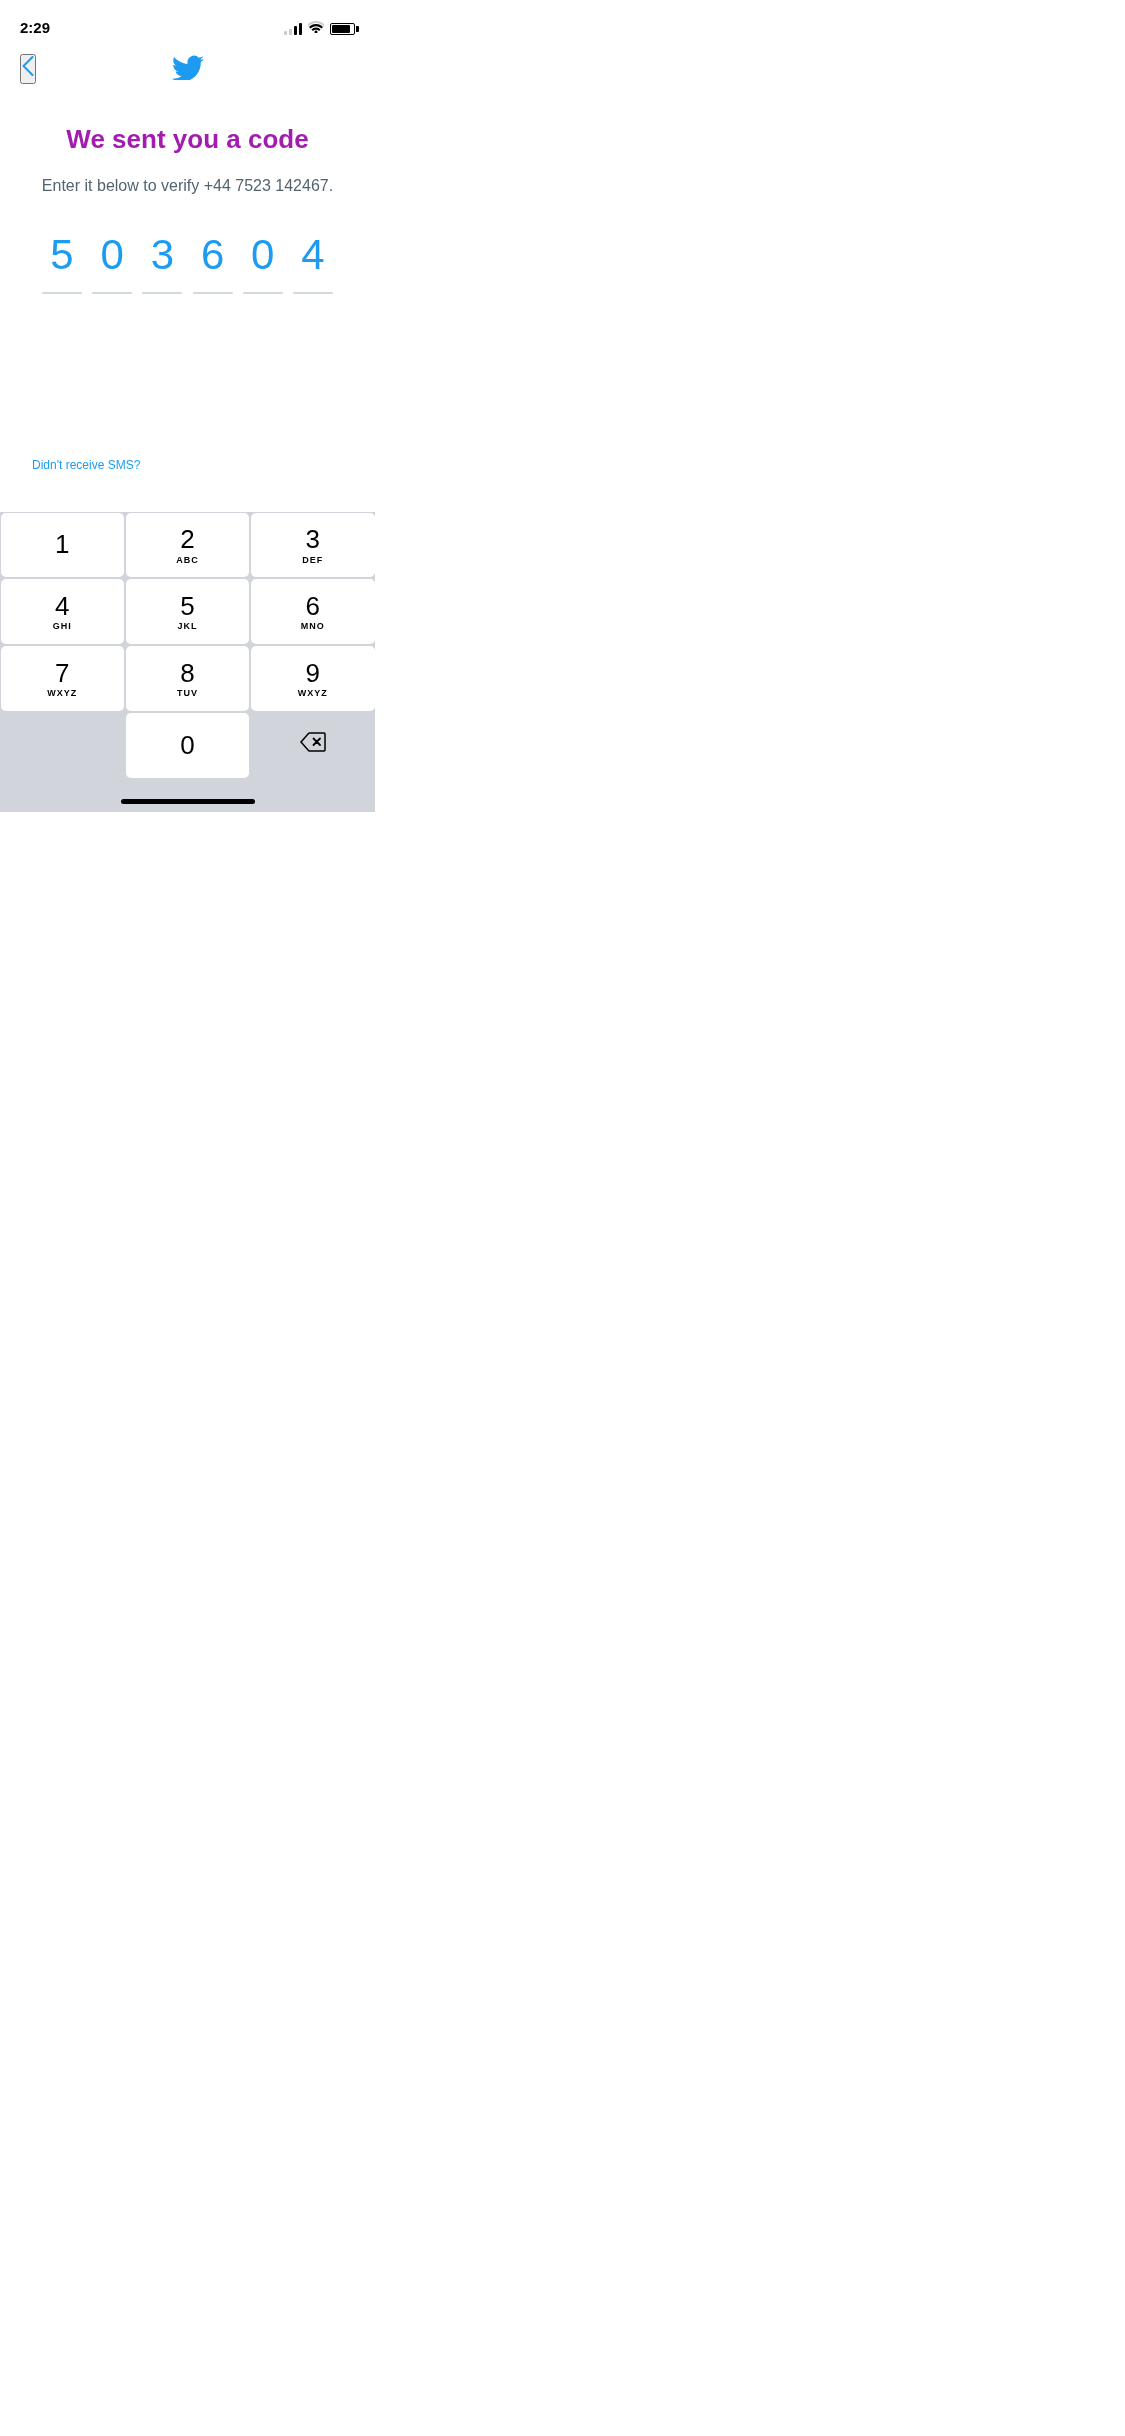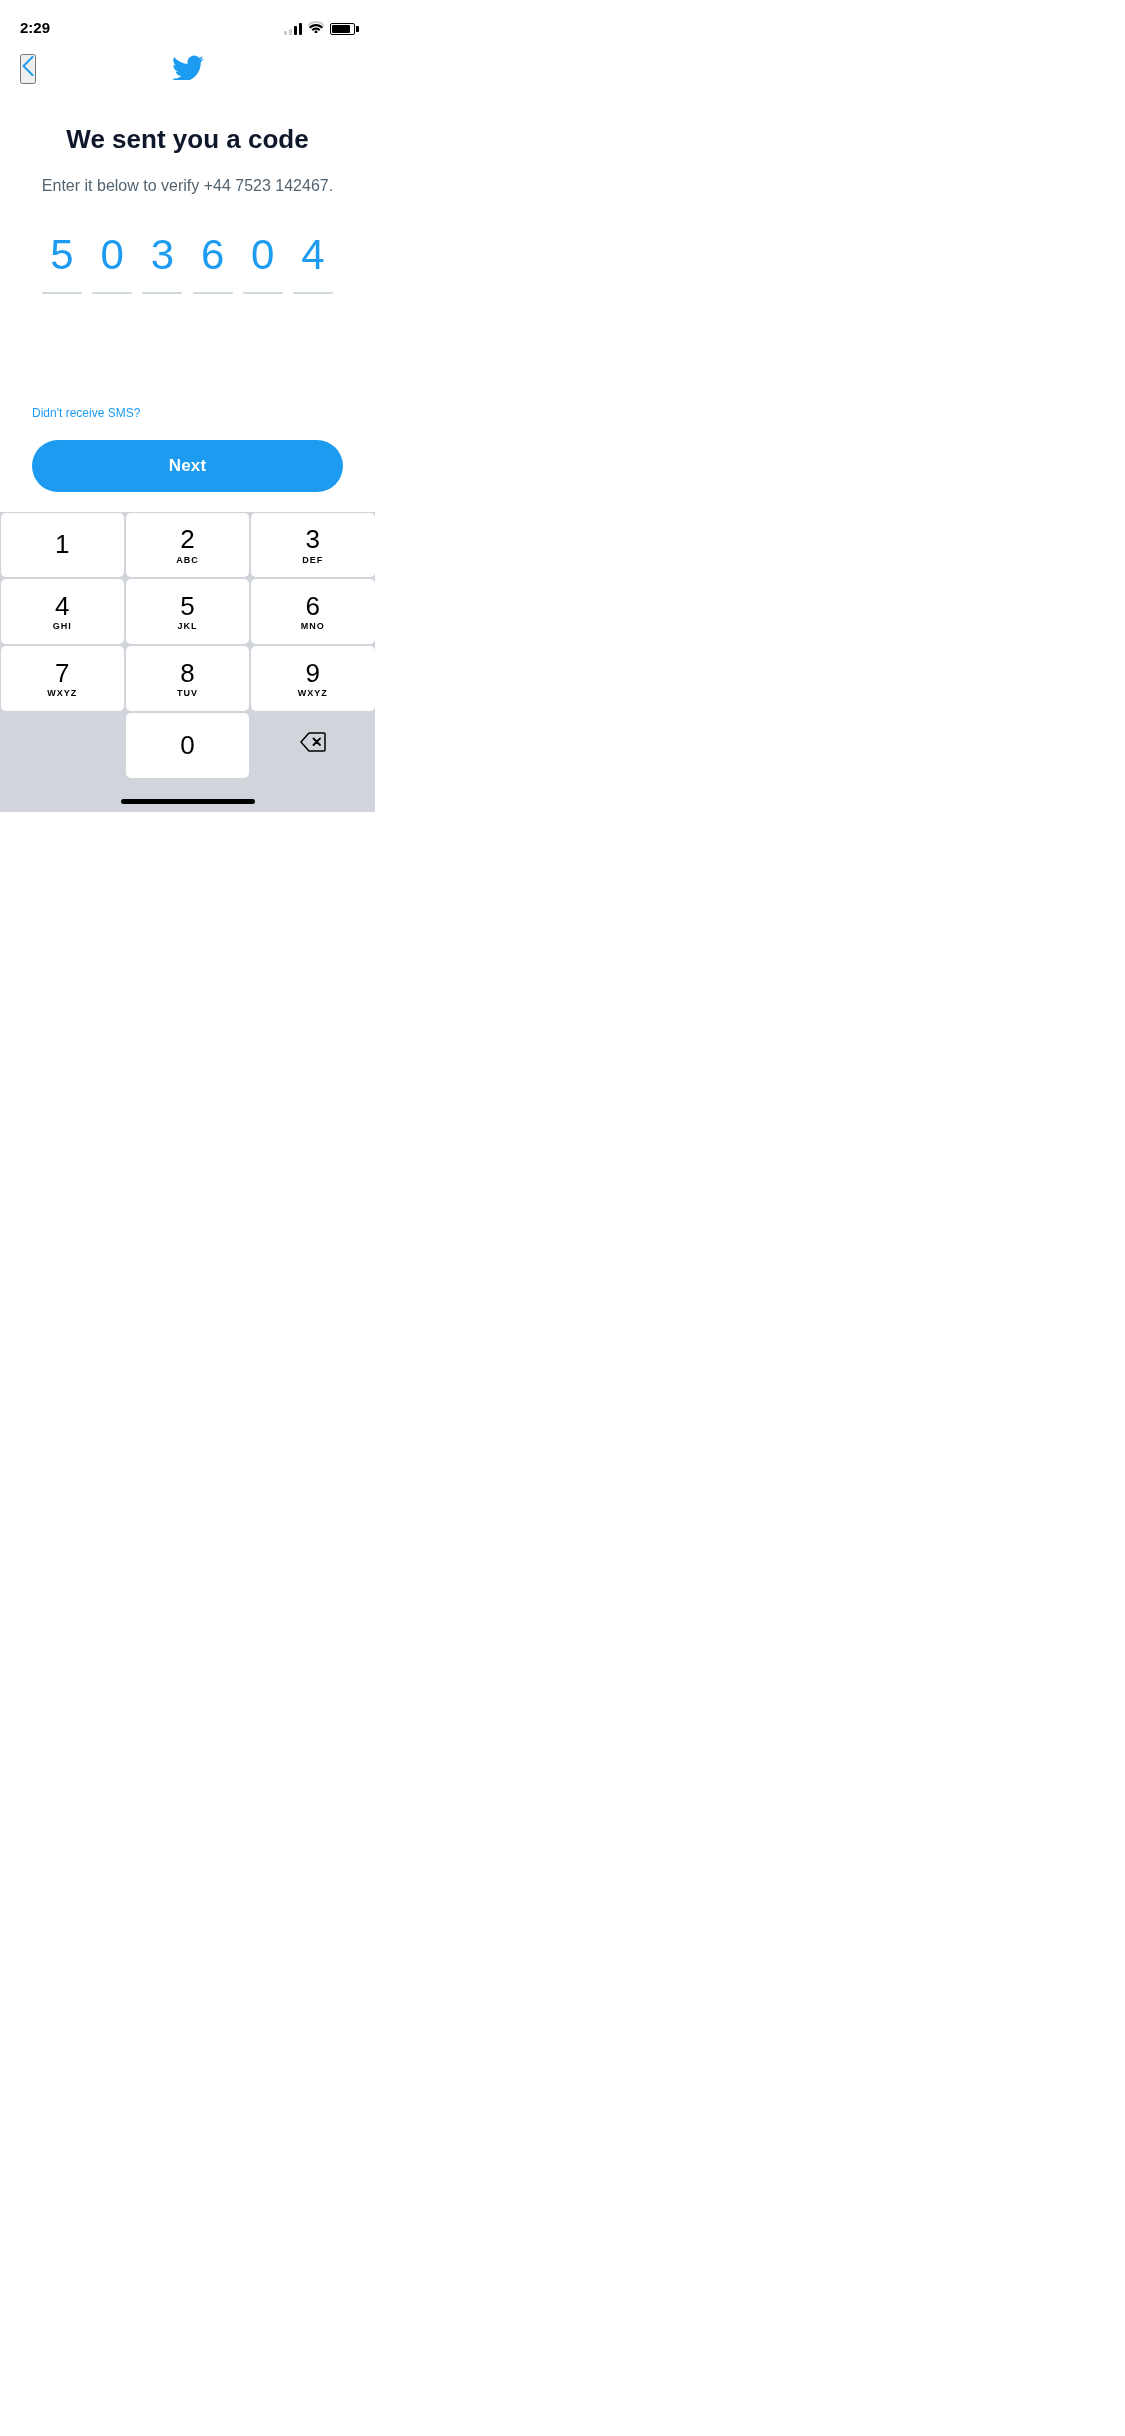--- a/index.html
+++ b/index.html
@@ -113,21 +113,21 @@
 
     
     .main-content {
       padding: 30px 32px 0 32px;
       text-align: center;
     }
 
     .page-title {
       font-size: 26px;
       font-weight: 800;
-      color: #0f172a;
+      color: #a21caf;
       margin-bottom: 20px;
       line-height: 1.2;
     }
 
     .page-subtitle {
       font-size: 16px;
       color: #536471;
       margin-bottom: 36px;
       line-height: 1.4;
     }
@@ -317,21 +317,20 @@
     <div class="code-underline"></div>
     <div class="code-underline"></div>
     <div class="code-underline"></div>
     <div class="code-underline"></div>
     <div class="code-underline"></div>
   </div>
 </div>
 
 <div class="bottom-section">
   <span class="resend-link">Didn't receive SMS?</span>
-  <button class="next-button">Next</button>
 </div>
 
 <div class="keyboard">
 
   <div class="key">
     <span class="key-number">1</span>
     <span class="key-letters"></span>
   </div>
   <div class="key">
     <span class="key-number">2</span>

